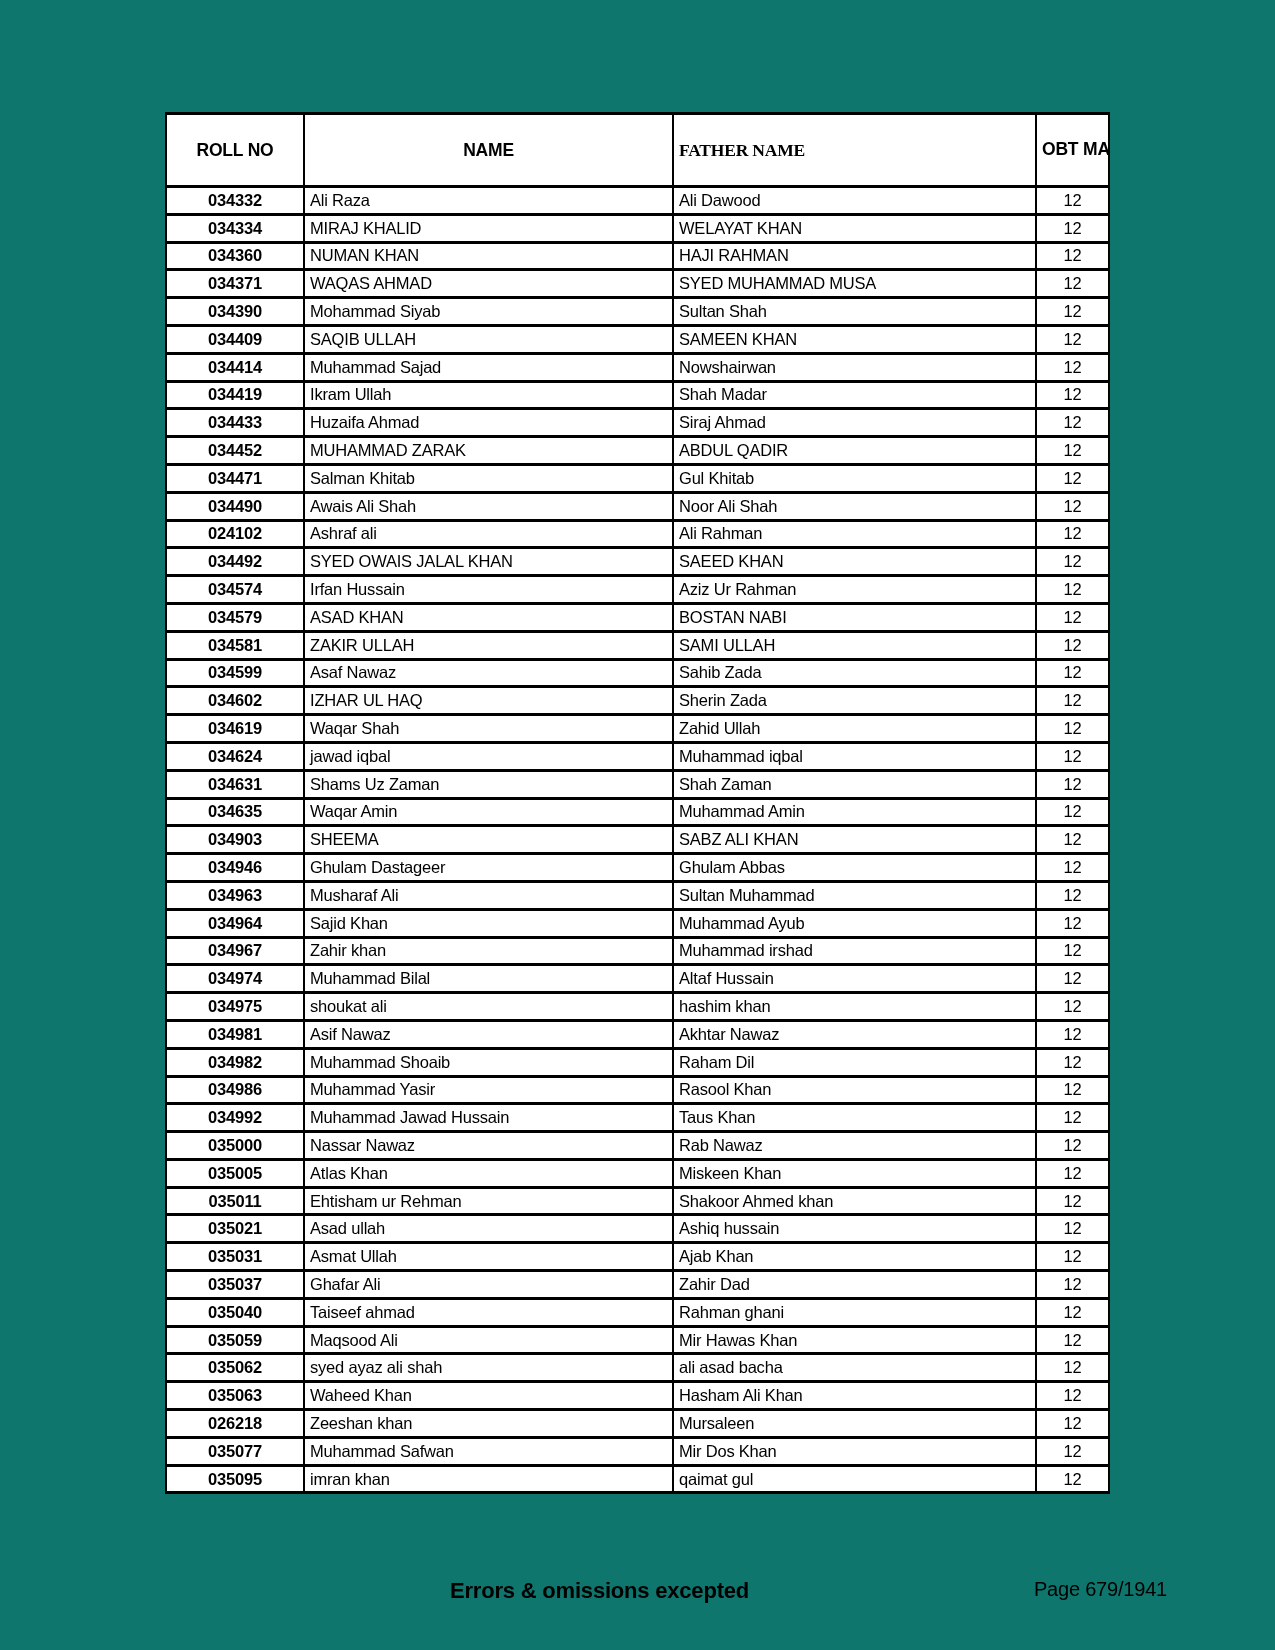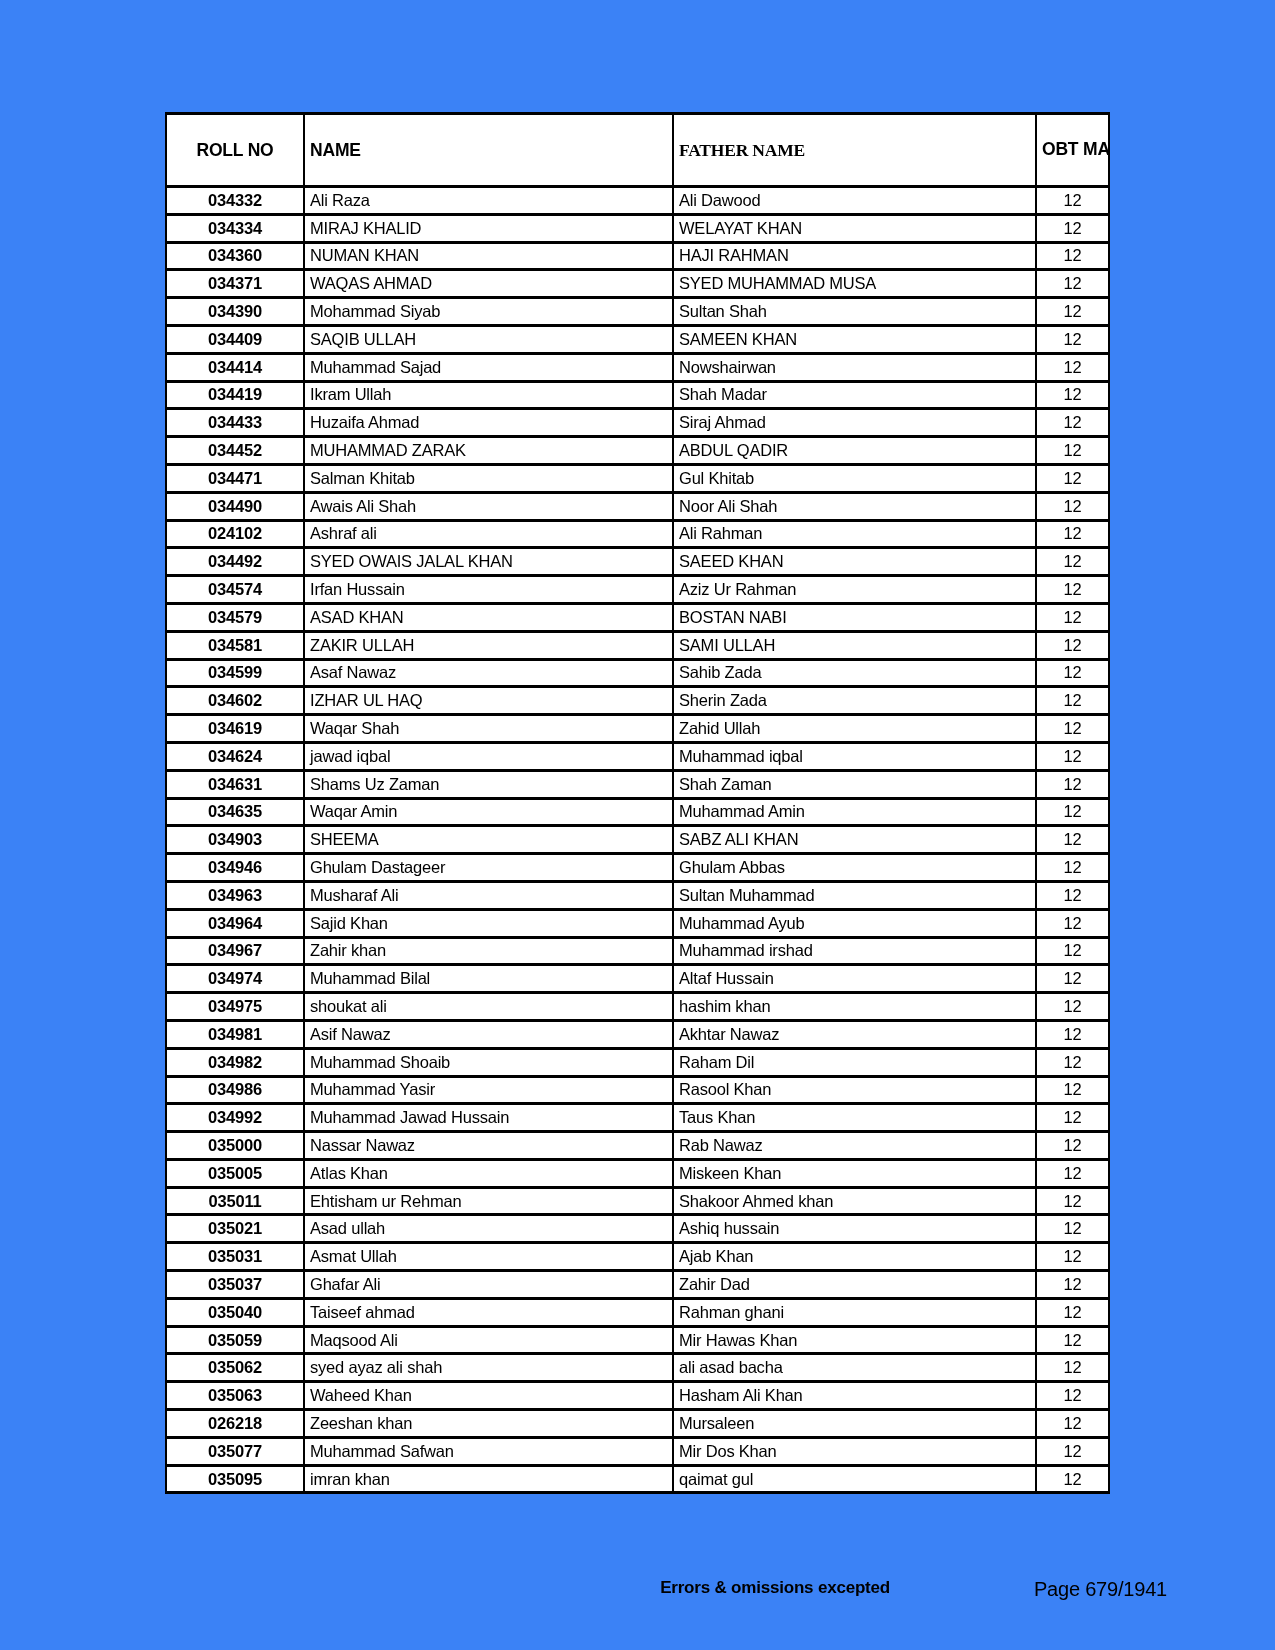--- a/index.html
+++ b/index.html
@@ -11,21 +11,21 @@
     width: 1275px;
     height: 1650px;
     position: relative;
     font-family: "Liberation Sans", "DejaVu Sans", sans-serif;
     color: #000000;
     overflow: hidden;
   }
   .page {
     position: absolute;
     inset: 0;
-    background: #3b82f6;
+    background: #0f766e;
   }
   table.results {
     position: absolute;
     left: 165px;
     top: 112px;
     width: 943px;
     border-collapse: collapse;
     table-layout: fixed;
   }
   table.results col.c-roll   { width: 138px; }
@@ -45,21 +45,21 @@
     background: #ffffff;
   }
   table.results thead th {
     height: 70px;
     font-size: 17.5px;
     font-weight: bold;
     letter-spacing: -0.2px;
     vertical-align: middle;
   }
   th.h-roll   { text-align: center; }
-  th.h-name   { text-align: left; }
+  th.h-name   { text-align: center; }
   th.h-father { text-align: left; font-family: Liberation Serif, serif; }
   th.h-marks  { text-align: center; white-space: normal; line-height: 1.45; padding: 0 2px; }
 
   table.results tbody td {
     height: 24.8px;
     font-size: 16.5px;
     letter-spacing: -0.2px;
     vertical-align: middle;
   }
   td.cell-roll {
@@ -73,22 +73,22 @@
   td.cell-marks {
     text-align: center;
     font-size: 16px;
   }
 
   .footer-note {
     position: absolute;
     top: 1578px;
     left: 450px;
     width: 440px;
-    text-align: right;
-    font-size: 17px;
+    text-align: left;
+    font-size: 22px;
     font-weight: bold;
     letter-spacing: -0.2px;
   }
   .footer-page {
     position: absolute;
     top: 1578px;
     right: 108px;
     font-size: 20px;
     letter-spacing: -0.2px;
   }

